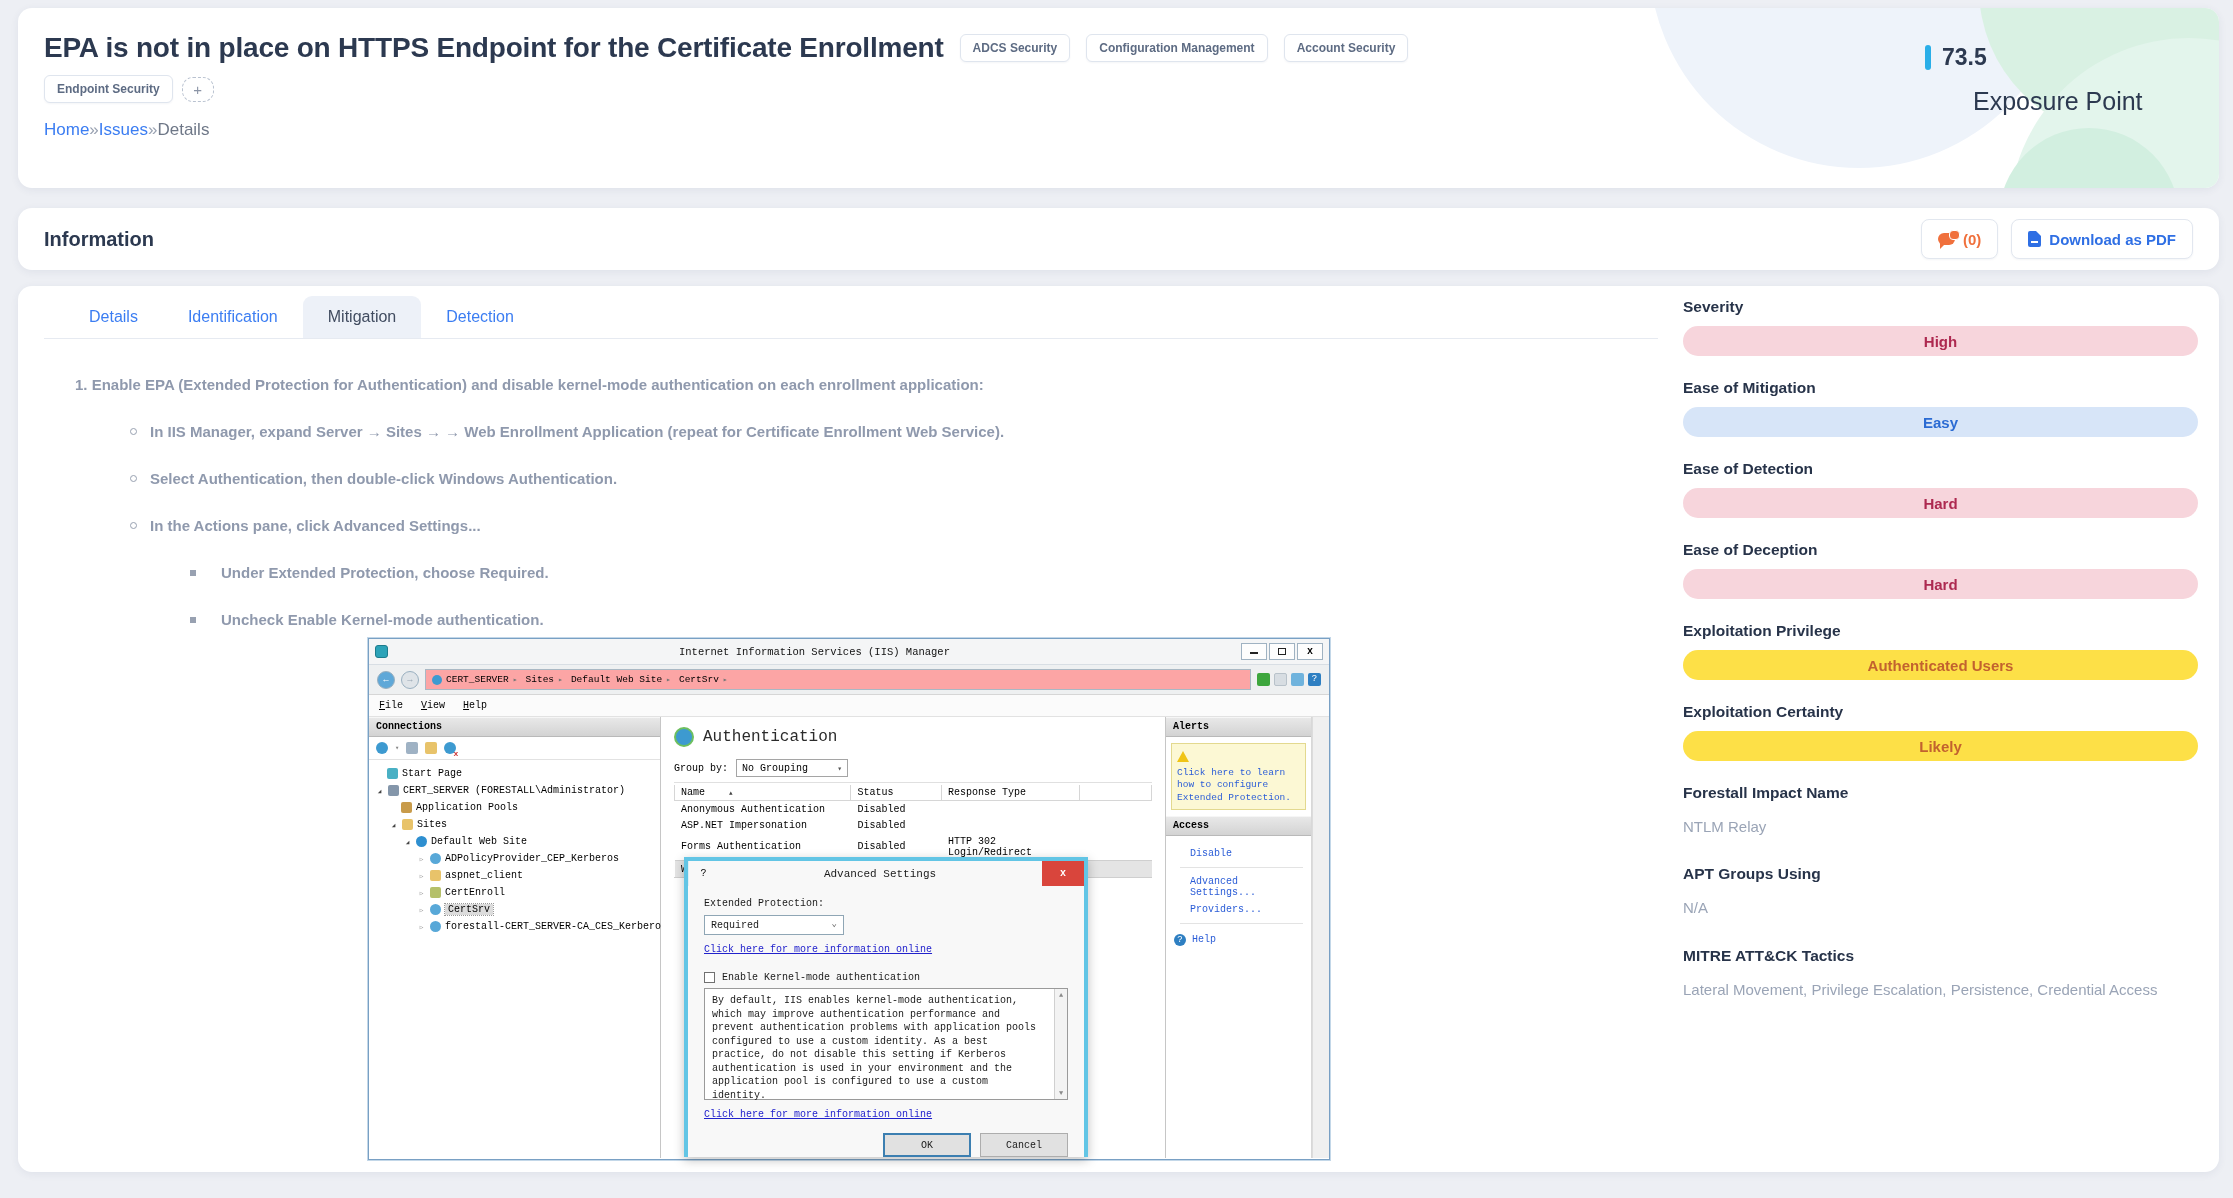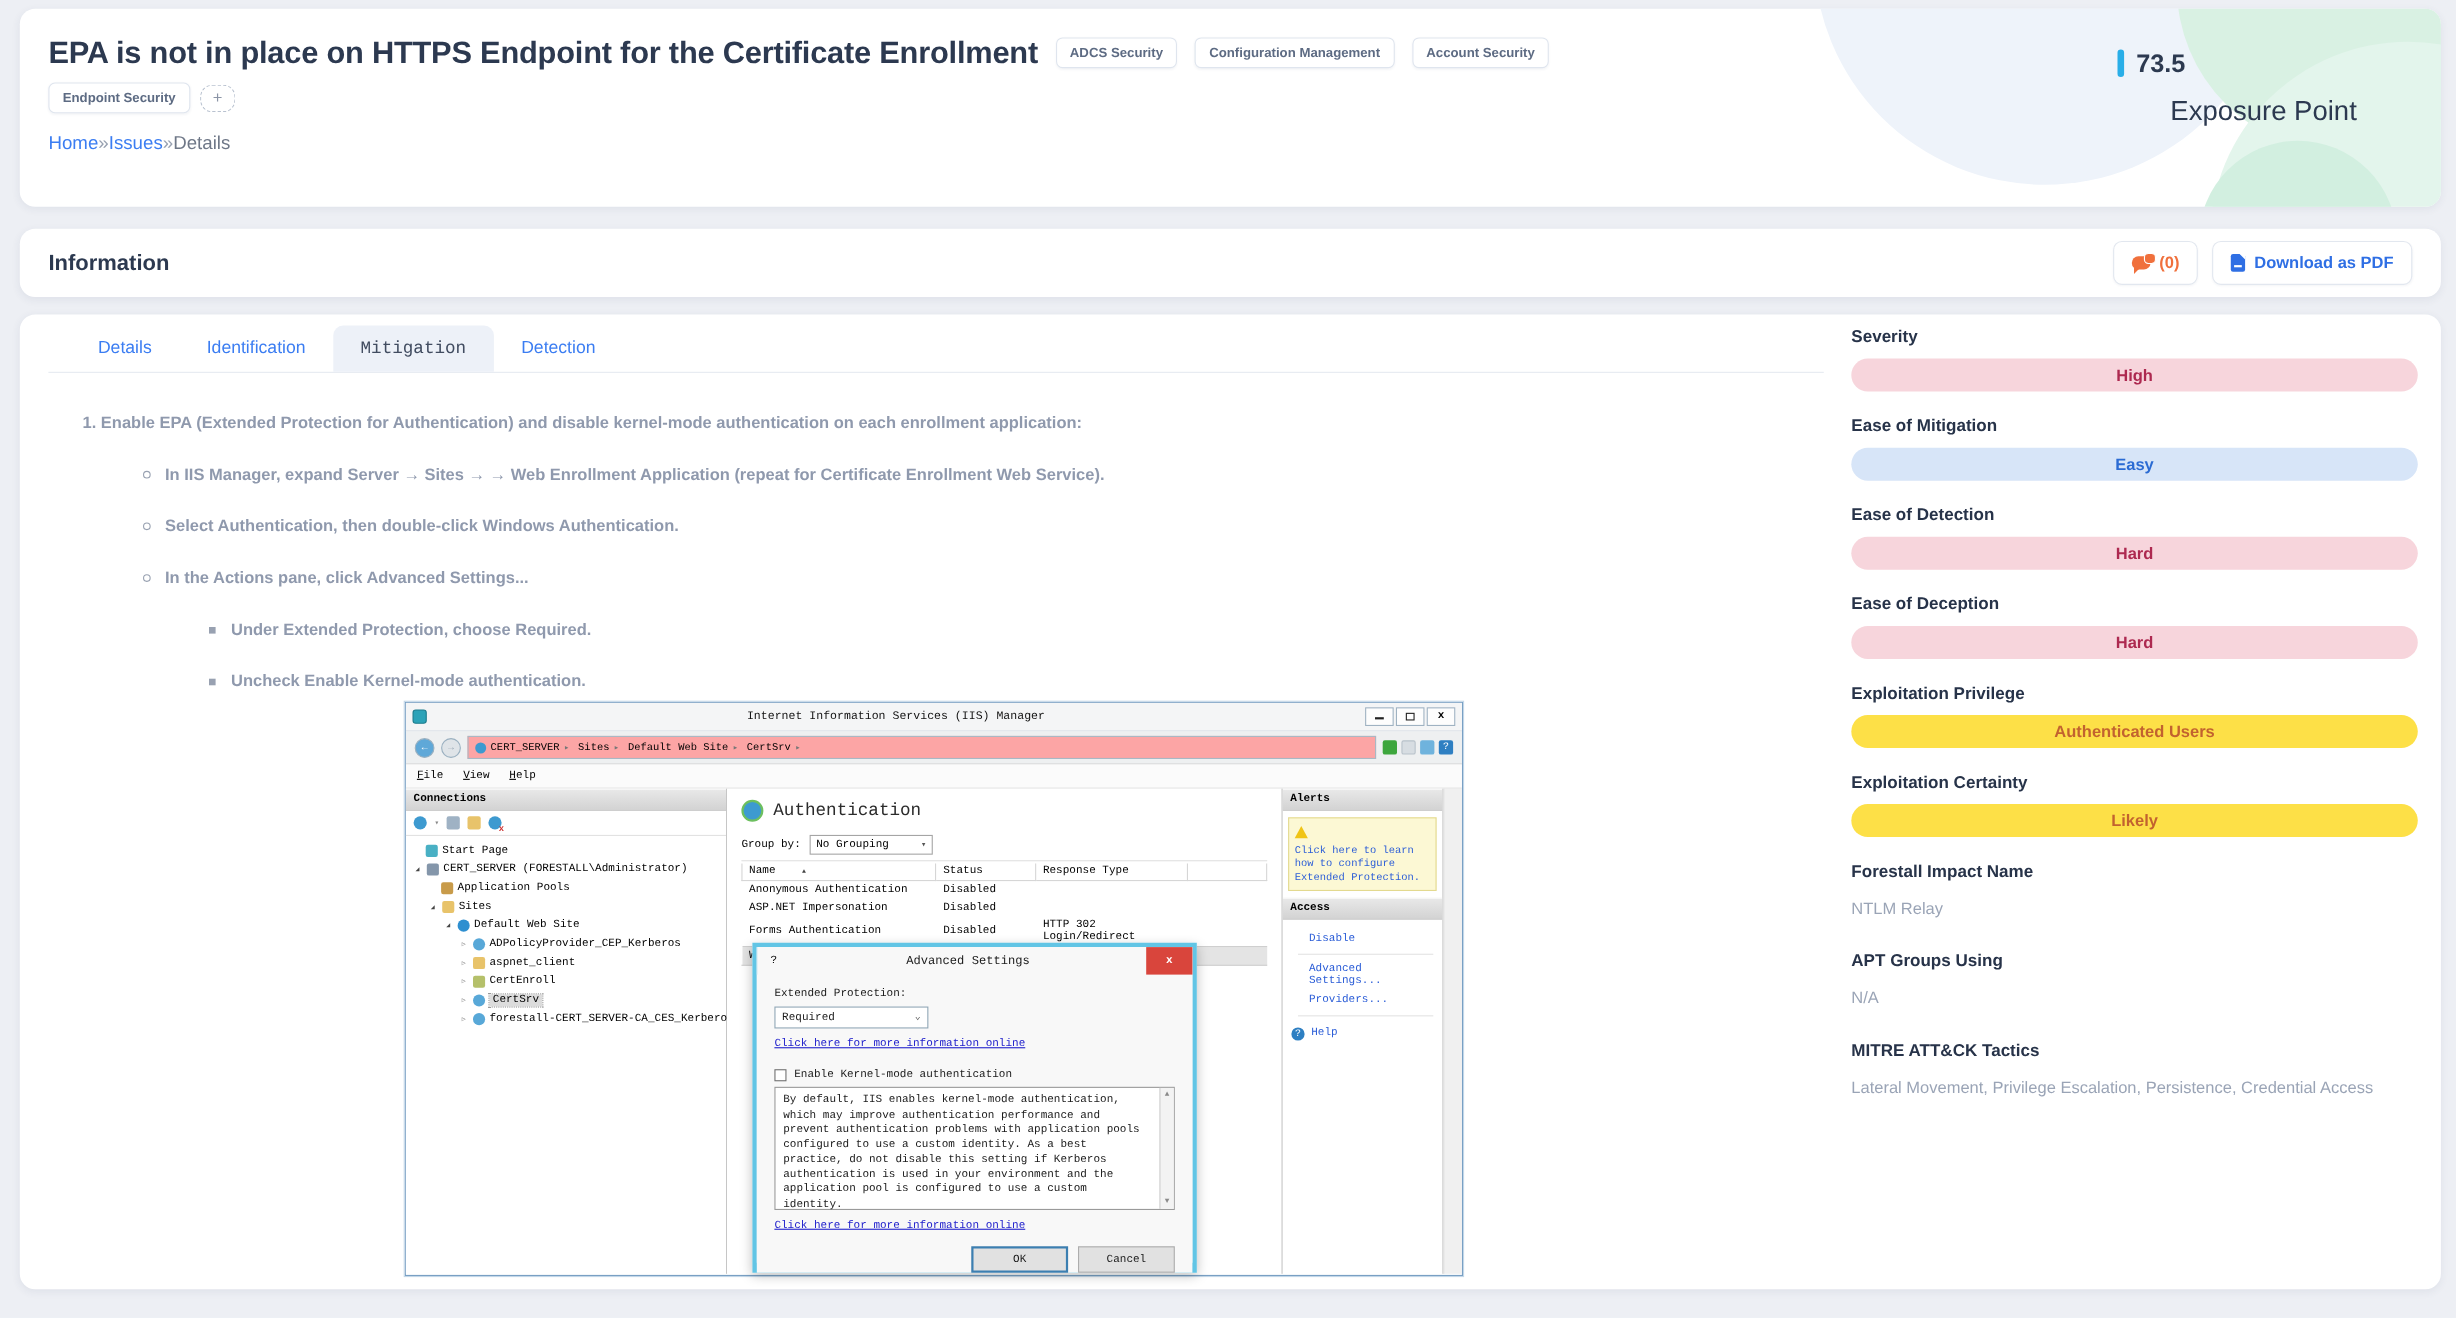--- a/index.html
+++ b/index.html
@@ -53,27 +53,27 @@
   .pdf-icon { position:relative; width:13px; height:16px; background:#2f6fe4; border-radius:2px; }
   .pdf-icon::before { content:""; position:absolute; top:0; right:0;
                       border-style:solid; border-width:0 5px 5px 0; border-color:transparent #fff transparent transparent; }
   .pdf-icon::after { content:""; position:absolute; left:3px; bottom:4px; width:7px; height:2px; background:#fff; }
 
   
   #body-card { top:286px; height:886px; }
   .tab-strip { position:absolute; left:26px; top:10px; width:1614px;
                border-bottom:1px solid #e6eaf1; display:flex; padding-left:20px; }
   .tab { font-size:16px; padding:12px 25px; color:#3b7df2; cursor:pointer; }
-  .tab.active { color:#414c60; background:#edf1f8; border-radius:9px 9px 0 0;font-family:Liberation Mono, monospace; }
+  .tab.active { color:#414c60; background:#edf1f8; border-radius:9px 9px 0 0; }
 
   .mitigation { position:absolute; left:0; top:66px; width:1640px; color:#8f99ad; font-size:15px; }
   .step1 { margin:24px 0 0 57px; font-weight:600; }
   .sub-item { margin:30px 0 0 112px; display:flex; align-items:center; gap:13px; font-weight:600; }
   .o-bullet { width:7px; height:7px; border:1.5px solid #98a1b1; border-radius:50%; flex:none; }
-  .subsub-item { margin:30px 0 0 172px; display:flex; align-items:center; gap:14px; font-weight:600; }
+  .subsub-item { margin:30px 0 0 172px; display:flex; align-items:center; gap:25px; font-weight:600; }
   .sq-bullet { width:6px; height:6px; background:#98a1b1; flex:none; }
 
   
   .sidebar { position:absolute; left:1665px; top:12px; width:515px; }
   .sb-group { margin-bottom:23px; }
   .sb-label { font-size:15.5px; font-weight:bold; color:#273349; }
   .badge { margin-top:10px; height:30px; border-radius:15px; display:flex;
            align-items:center; justify-content:center; font-size:15px; font-weight:bold; }
   .tone-pink { background:#f7d5dc; color:#ad2950; }
   .tone-blue { background:#d7e5f8; color:#2b6bd3; }

